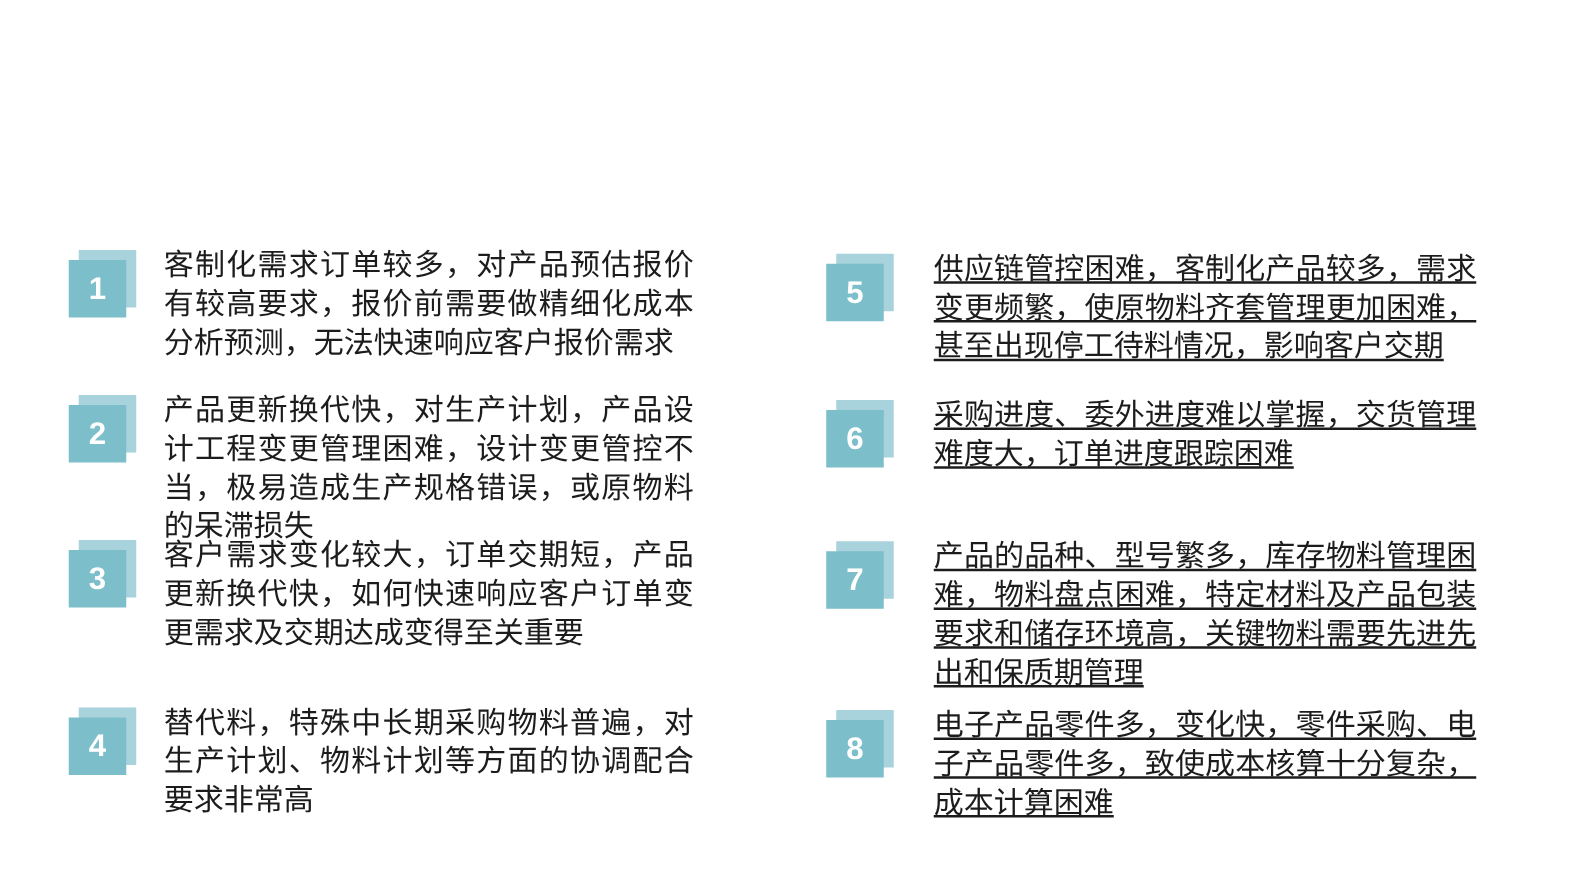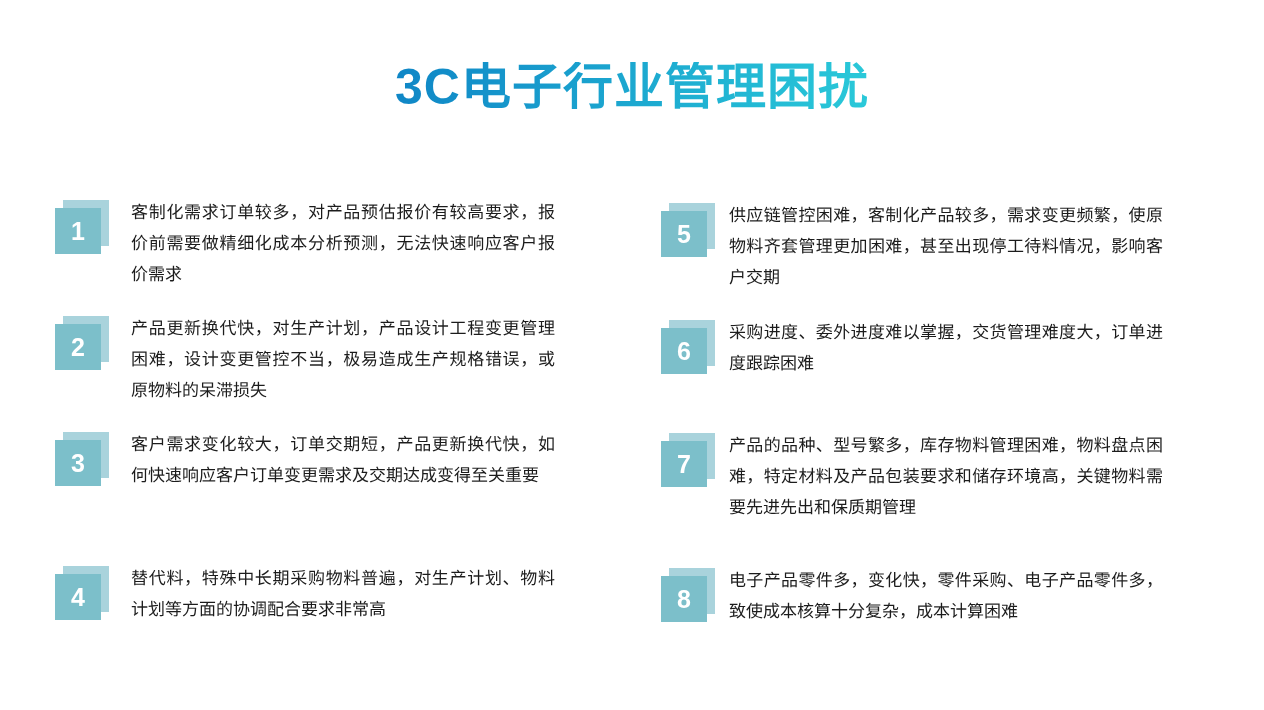--- a/index.html
+++ b/index.html
@@ -104,38 +104,35 @@
     text-align: center;
     color: #ffffff;
     font-size: 25px;
     font-weight: bold;
     font-family: "Liberation Sans", "DejaVu Sans", sans-serif;
   }
 
   .item-text {
     position: absolute;
     top: -3px;
-    font-size: 17px;
+    font-size: 24px;
     line-height: 31px;
     color: #1c1c1c;
     text-align: justify;
     font-family: "Liberation Sans", "DejaVu Sans", sans-serif;
     letter-spacing: 0px;
   }
   .column.left  .item-text { left: 76px; width: 424px; }
-  .column.right .item-text { left: 68px; width: 434px; }
+  .column.right .item-text { left: 86px; width: 434px; text-decoration: underline; }
 </style>
 </head>
 <body>
 
 <div class="slide">
 
-  <div class="title-wrap">
-    <h1 class="slide-title">3C电子行业管理困扰</h1>
-  </div>
 
   <div class="columns">
 
     <div class="column left">
 
       <div class="item" style="top:10px;">
         <div class="badge">
           <span class="back"></span>
           <span class="front"></span>
           <span class="num">1</span>

